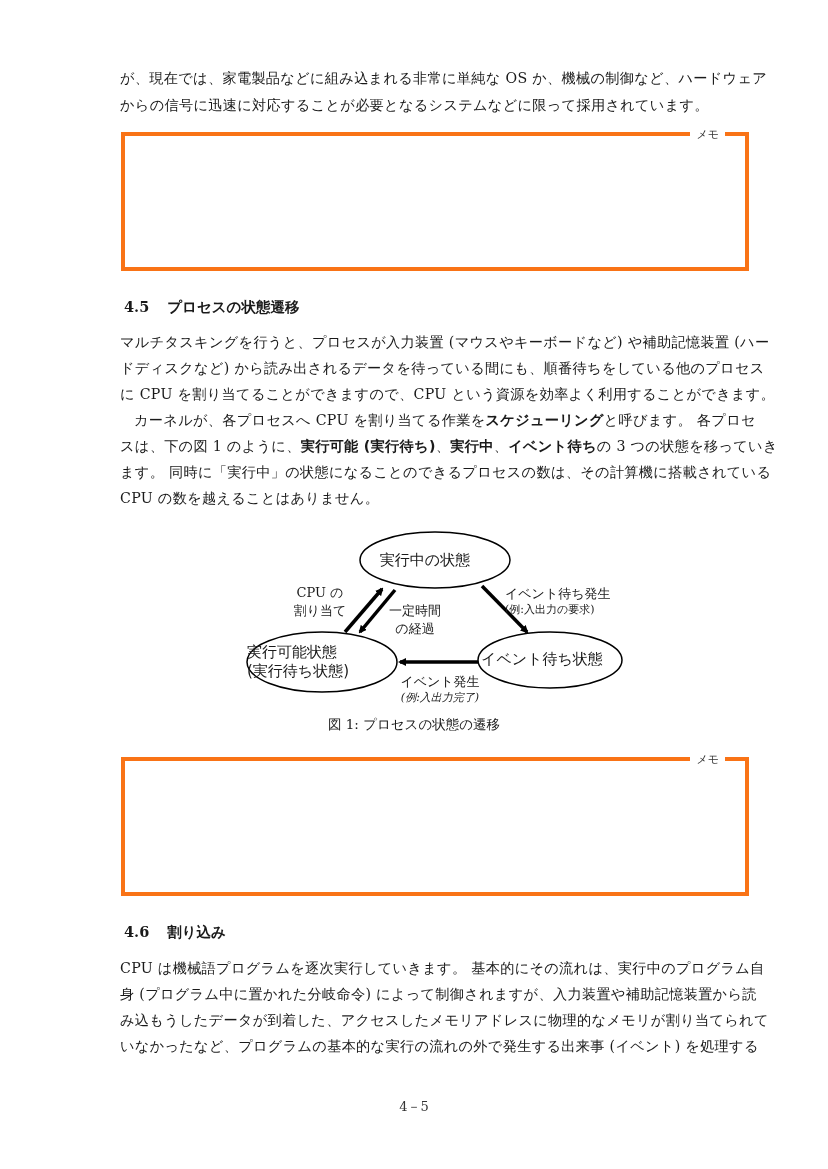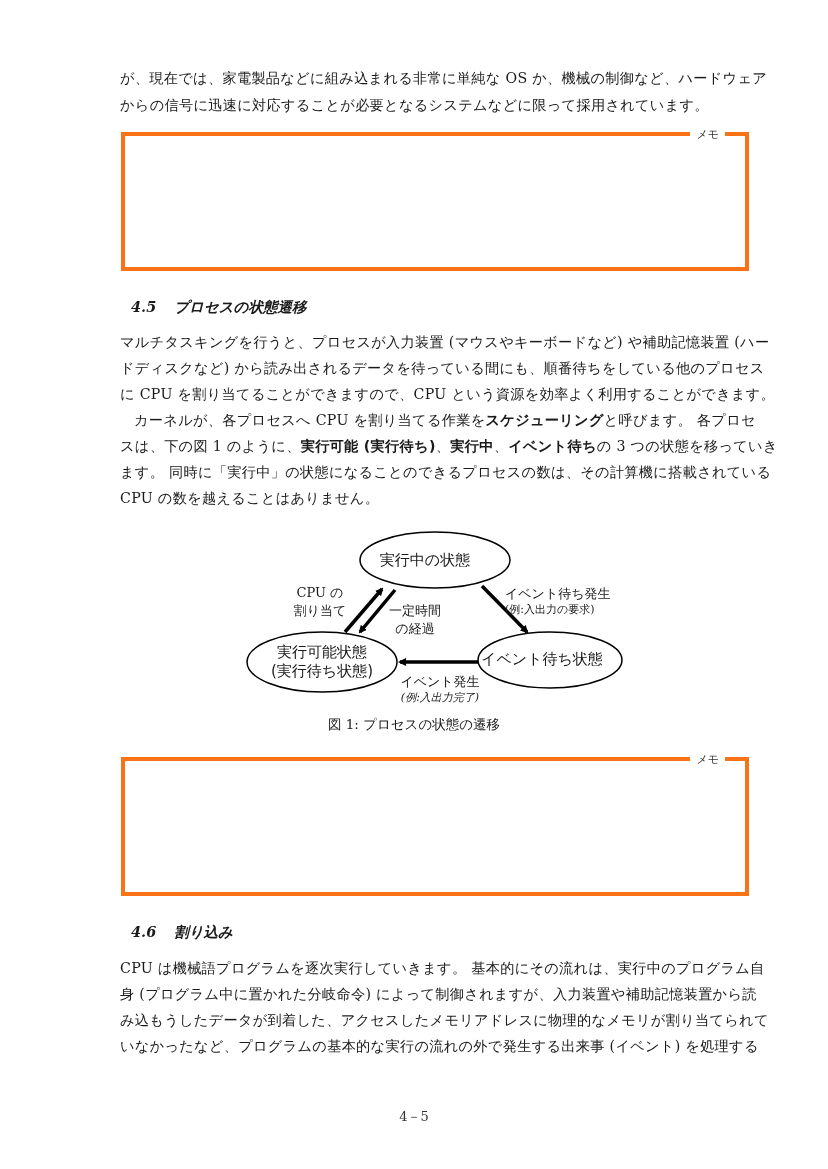--- a/index.html
+++ b/index.html
@@ -9,43 +9,42 @@
       color: #1a1a1a;
     }
     .line {
       position: absolute; left: 120px; width: 630px;
       font-size: 14.2px; line-height: 18px; white-space: nowrap;
       letter-spacing: 0.3px;
     }
     .line.indent { text-indent: 14px; }
     .bold { font-family: "DejaVu Sans", "Liberation Sans", sans-serif; font-weight: bold; }
     .heading {
-      position: absolute; left: 131px; font-size: 14.5px; font-weight: bold;
+      position: absolute; left: 124px; font-size: 14.5px; font-weight: bold;
       font-family: "DejaVu Sans", "Liberation Sans", sans-serif;
-      font-style: italic;
     }
     .heading .num { font-family: "DejaVu Serif", "Liberation Serif", serif; margin-right: 18px; }
     .memo {
       position: absolute; left: 121px; width: 628px;
       border: 4px solid #f97316; box-sizing: border-box;
     }
     .memo-label {
       position: absolute; right: 20px; top: -9px; background: #fff;
       padding: 0 6px; font-size: 11px; color: #333;
       font-family: "DejaVu Sans", "Liberation Sans", sans-serif;
     }
     .figure { position: absolute; left: 240px; top: 528px; width: 400px; height: 180px; }
     .fig-text { font-family: "DejaVu Sans", "Liberation Sans", sans-serif; }
     .caption {
       position: absolute; top: 716px; left: 0; width: 828px; text-align: center;
       font-size: 13.5px;
     }
     .page-number {
       position: absolute; top: 1098px; left: 0; width: 828px; text-align: center;
-      font-size: 13px; color: #333; margin-top: 10px;
+      font-size: 13px; color: #333;
     }
   </style>
 </head>
 <body>
 
 <div class="line" style="top:69px">が、現在では、家電製品などに組み込まれる非常に単純な OS か、機械の制御など、ハードウェア</div>
 <div class="line" style="top:96px">からの信号に迅速に対応することが必要となるシステムなどに限って採用されています。</div>
 
 <div class="memo" style="top:132px; height:139px;">
   <span class="memo-label">メモ</span>
@@ -80,21 +79,21 @@
     <ellipse cx="82" cy="134" rx="75" ry="30" fill="#fff" stroke="#000" stroke-width="1.5"></ellipse>
     <ellipse cx="310" cy="132" rx="72" ry="28" fill="#fff" stroke="#000" stroke-width="1.5"></ellipse>
 
     <line x1="105" y1="104" x2="142" y2="61" stroke="#000" stroke-width="3.5" marker-end="url(#ah)"></line>
     <line x1="155" y1="62" x2="120" y2="104" stroke="#000" stroke-width="3.5" marker-end="url(#ah)"></line>
     <line x1="242" y1="58" x2="287" y2="104" stroke="#000" stroke-width="3.5" marker-end="url(#ah)"></line>
     <line x1="238" y1="134" x2="160" y2="134" stroke="#000" stroke-width="3.5" marker-end="url(#ah)"></line>
   </svg>
   
   <div class="fig-text" style="position:absolute; left:120px; top:23px; width:130px; text-align:center; font-size:15px;">実行中の状態</div>
-  <div class="fig-text" style="position:absolute; left:7px; top:115px; width:150px; text-align:center; font-size:15px; line-height:19px;">
+  <div class="fig-text" style="position:absolute; left:7px; top:115px; width:150px; text-align:left; font-size:15px; line-height:19px;">
     <div>実行可能状態</div>
     <div>(実行待ち状態)</div>
   </div>
   <div class="fig-text" style="position:absolute; left:238px; top:122px; width:128px; text-align:center; font-size:15px;">イベント待ち状態</div>
   
   <div style="position:absolute; left:40px; top:56px; width:80px; text-align:center; font-size:13px; line-height:18px;">
     <div>CPU の</div>
     <div>割り当て</div>
   </div>
   <div class="fig-text" style="position:absolute; left:140px; top:74px; width:70px; text-align:center; font-size:13px; line-height:18px;">

